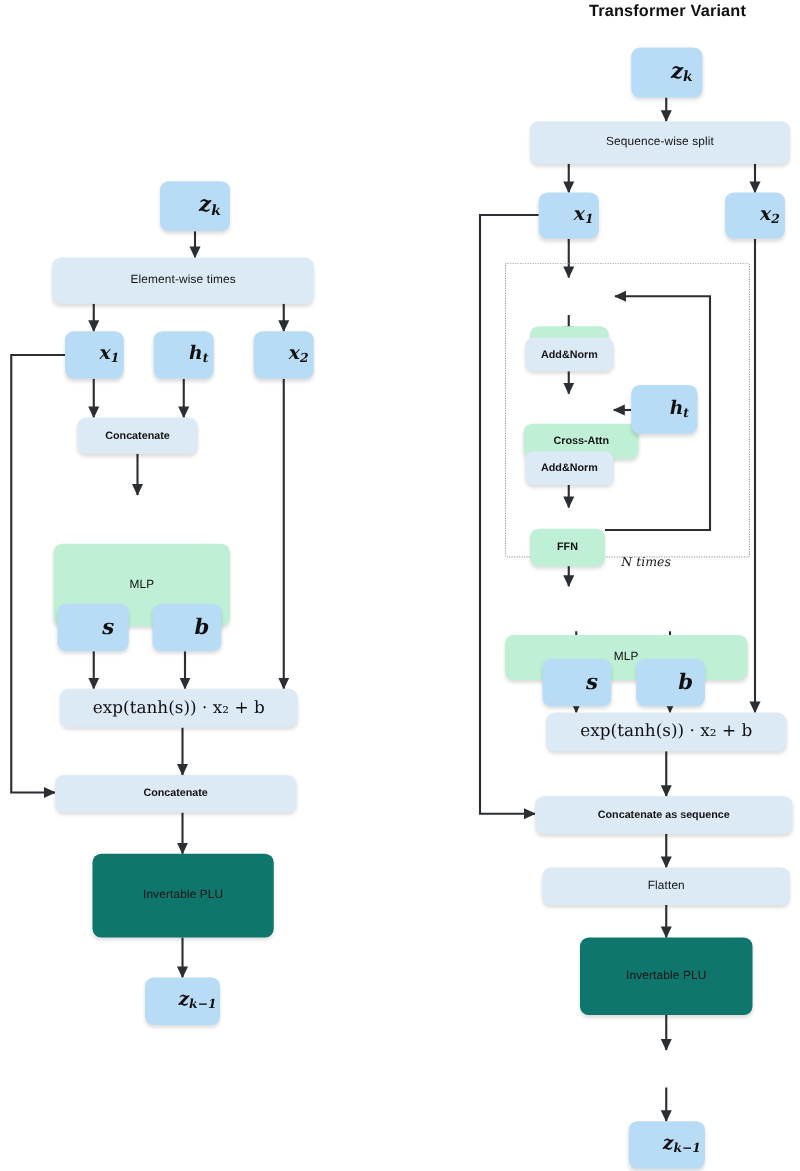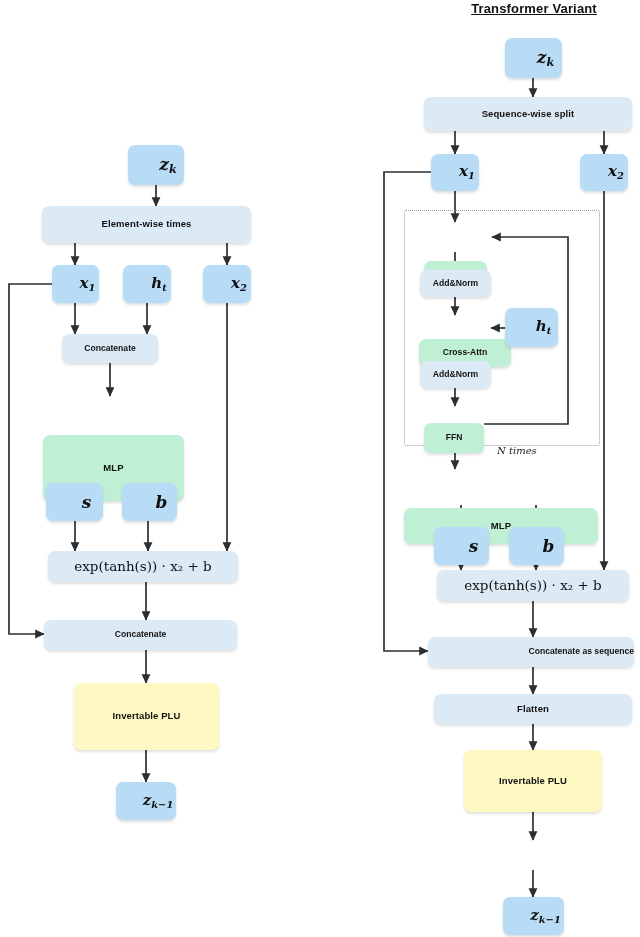--- a/index.html
+++ b/index.html
@@ -19,25 +19,25 @@
     box-sizing:border-box;
     display:flex;align-items:center;justify-content:center;
     border-radius:7px;
     text-align:center;
     box-shadow:0 2px 3px rgba(0,0,0,0.13);
     line-height:1.1;
   }
   .blue-dark{background:#b9dcf6;padding-left:24px;}
   .blue-light{background:#dceaf6;}
   .green{background:#bff0d5;margin-top:39px;}
-  .red{background:#fef9c3;}
+  .red{background:#0f766e;}
 
   .lbl{
     font-size:9.5px;
-    font-weight:700;
+    font-weight:400;
     color:#121212;
     letter-spacing:.1px;
   }
   .lbl-sm{font-size:8.6px;font-weight:700;color:#121212;}
   .math{
     font-family:"DejaVu Serif","Liberation Serif",serif;
     font-style:italic;
     color:#101010;
   }
   .var-lg{font-size:17px;font-weight:700;}
@@ -173,21 +173,21 @@
   </div>
 
   <div class="node red" style="left:74px;top:683px;width:145px;height:67px;">
     <span class="lbl">Invertable PLU</span>
   </div>
 
   <div class="node blue-dark" style="left:116px;top:782px;width:60px;height:38px;">
     <span class="math var-md"><span>z</span><span class="sub">k−1</span></span>
   </div>
 
-  <div class="title" style="left:430px;top:1px;width:208px;text-decoration:underline;">Transformer Variant</div>
+  <div class="title" style="left:430px;top:1px;width:208px;">Transformer Variant</div>
 
   <div class="node blue-dark" style="left:505px;top:38px;width:57px;height:40px;">
     <span class="math var-lg"><span>z</span><span class="sub">k</span></span>
   </div>
 
   <div class="node blue-light" style="left:424px;top:97px;width:208px;height:34px;">
     <span class="lbl">Sequence-wise split</span>
   </div>
 
   <div class="node blue-dark" style="left:431px;top:154px;width:48px;height:37px;">
@@ -235,21 +235,21 @@
   </div>
 
   <div class="node blue-dark" style="left:509px;top:527px;width:55px;height:38px;">
     <span class="math var-lg">b</span>
   </div>
 
   <div class="node blue-light" style="left:437px;top:570px;width:192px;height:31px;">
     <span class="formula">exp(tanh(s)) · x₂ + b</span>
   </div>
 
-  <div class="node blue-light" style="left:428px;top:637px;width:206px;height:30px;justify-content:flex-end;">
+  <div class="node blue-light" style="left:428px;top:637px;width:206px;height:30px;">
     <span class="lbl-sm">Concatenate as sequence</span>
   </div>
 
   <div class="node blue-light" style="left:434px;top:694px;width:198px;height:30px;">
     <span class="lbl">Flatten</span>
   </div>
 
   <div class="node red" style="left:464px;top:750px;width:138px;height:62px;">
     <span class="lbl">Invertable PLU</span>
   </div>

